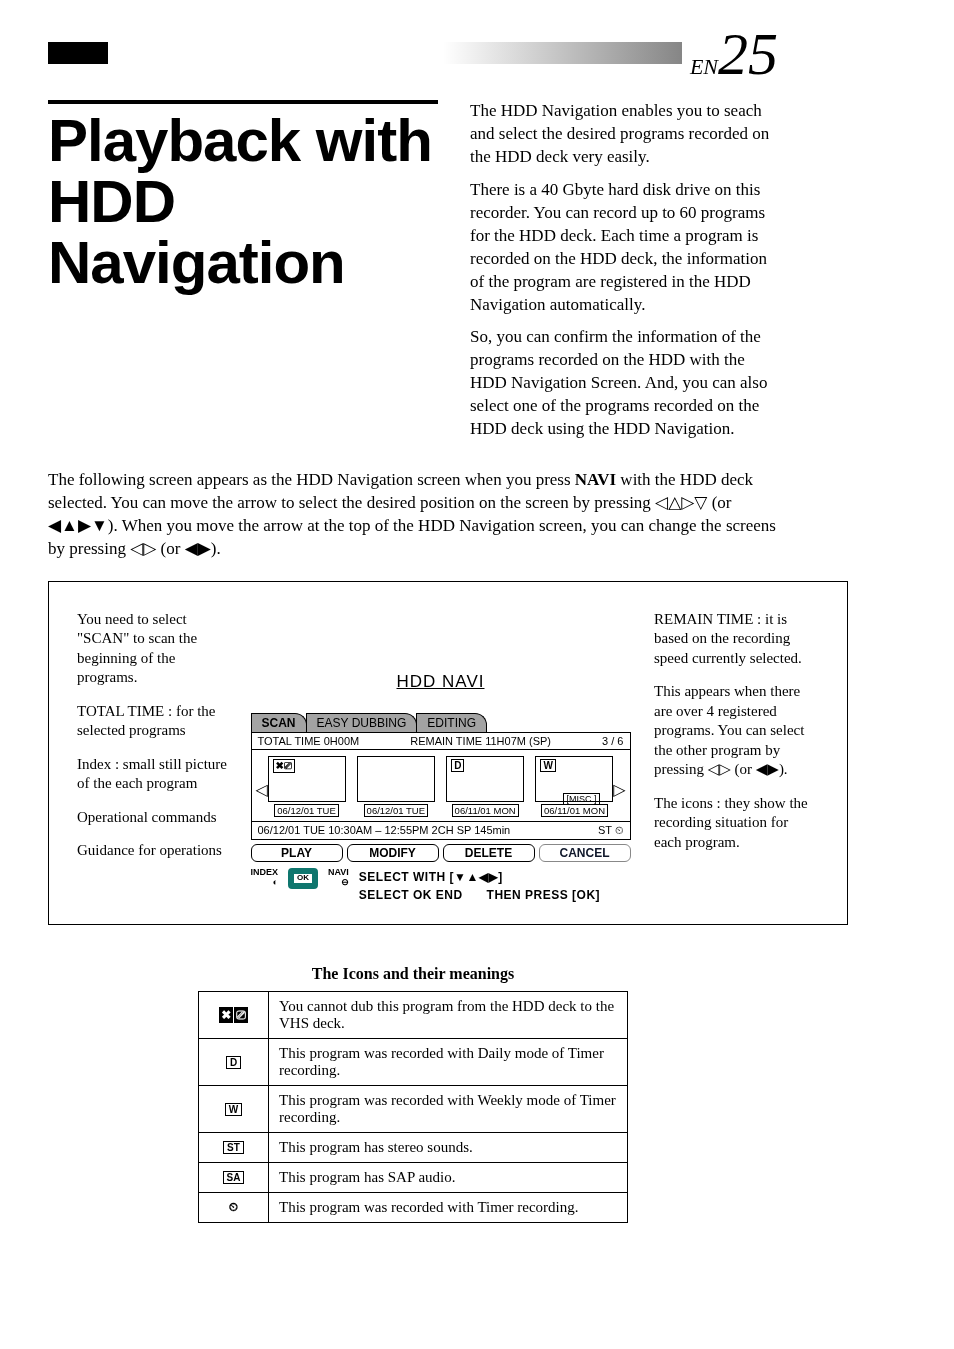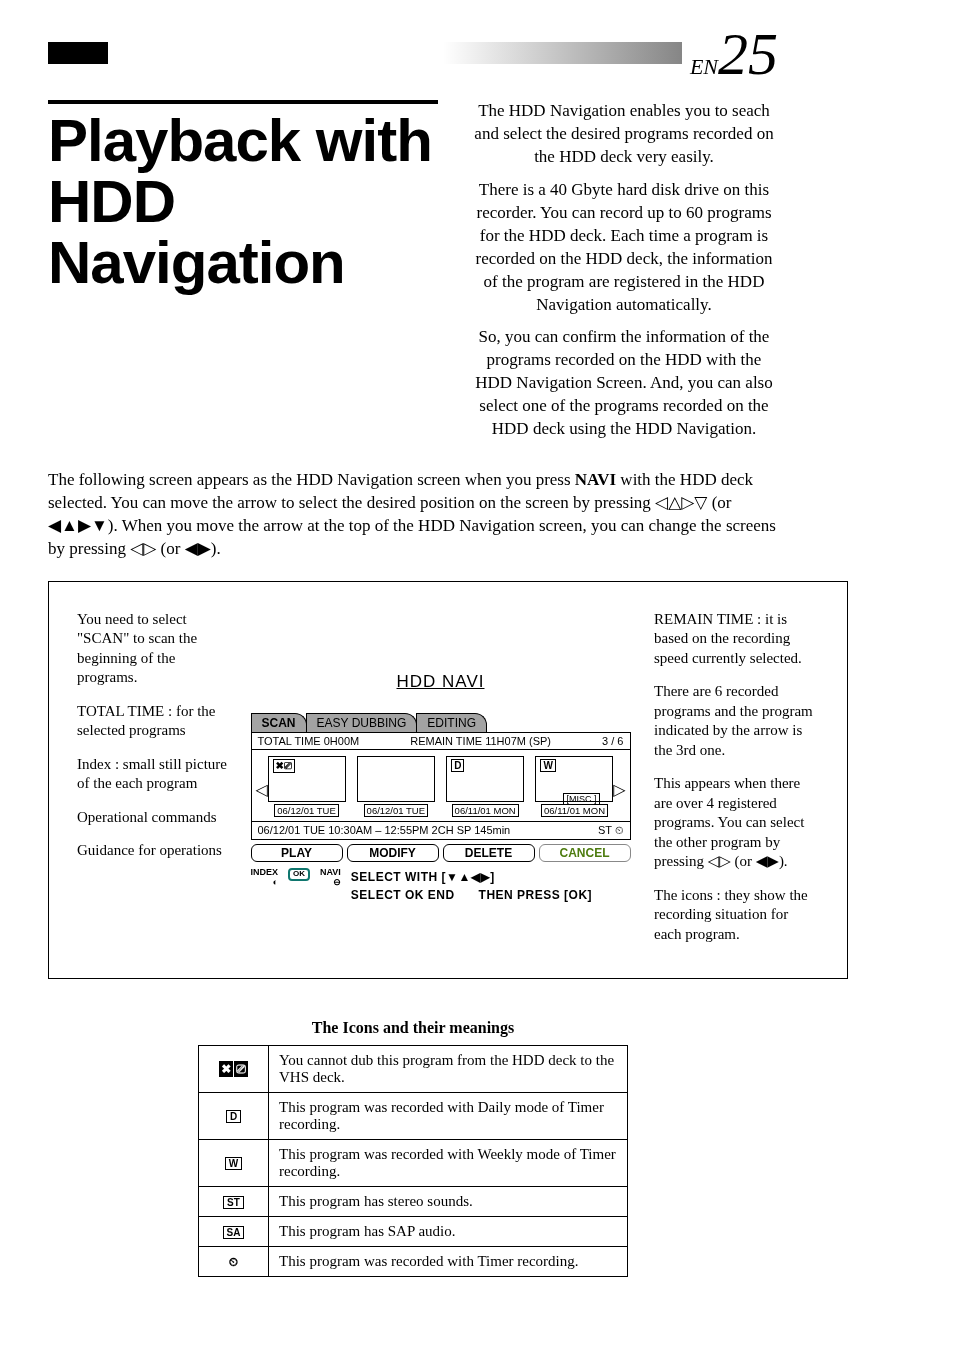--- a/index.html
+++ b/index.html
@@ -69,21 +69,21 @@
     font-weight: 900;
     font-size: 60px;
     line-height: 1.02;
     letter-spacing: -1px;
   }
   .intro-col {
     flex: 1;
     font-size: 17px;
     line-height: 1.35;
   }
-  .intro-col p { margin: 0 0 10px 0; text-align: center; }
+  .intro-col p { margin: 0 0 10px 0; }
   .body-para {
     font-size: 17px;
     line-height: 1.35;
     margin: 0 0 20px 0;
   }
   .diagram-box {
     border: 1px solid #000;
     padding: 28px 28px 20px 28px;
     position: relative;
     margin: 0 auto 40px auto;
@@ -200,21 +200,21 @@
   }
   .cmd {
     border: 1.5px solid #000;
     border-radius: 6px;
     padding: 1px 0;
     flex:1;
     text-align:center;
     font-weight: bold;
     font-size: 12px;
   }
-  .cmd.cancel { color: #4d7c0f; border-color:#888; }
+  .cmd.cancel { color: #0f172a; border-color:#888; }
   .guidance {
     margin-top: 6px;
     display:flex;
     align-items:flex-start;
     gap: 10px;
     font-weight:bold;
     font-size:12px;
   }
   .guide-icons { display:flex; flex-direction:column; align-items:flex-end; font-size:9px; line-height:1.1; }
   .guide-text { line-height:1.5; letter-spacing:0.5px;}
@@ -340,37 +340,36 @@
             <div class="cmd">MODIFY</div>
             <div class="cmd">DELETE</div>
             <div class="cmd cancel">CANCEL</div>
           </div>
           <div class="guidance">
             <div class="guide-icons">
                 <span>INDEX</span>
                 <span>◐</span>
               </div>
             <div class="guide-icons">
-                <span style="border:2px solid #0f766e;border-radius:4px;padding:0 3px;font-size:8px;">OK</span>
+                <span style="border:6px solid #0f766e;border-radius:4px;padding:0 3px;font-size:8px;">OK</span>
               </div>
             <div class="guide-icons">
                 <span>NAVI</span>
                 <span>⊖</span>
               </div>
             <div class="guide-text">
               <div><span>SELECT WITH  [▼▲◀▶]</span></div>
               <div><span style="margin-right:20px;">SELECT   OK    END</span> <span>THEN PRESS      [OK]</span></div>
             </div>
           </div>
         </div>
       </div>
 
       <div class="callouts-right">
         <div class="callout">REMAIN TIME : it is based on the recording speed currently selected.</div>
-        <div class="callout">There are 6 recorded programs and the program indicated by the arrow is the 3rd one.</div>
         <div class="callout">This appears when there are over 4 registered programs. You can select the other program by pressing ◁▷ (or ◀▶).</div>
         <div class="callout">The icons : they show the recording situation for each program.</div>
       </div>
     </div>
   </div>
 
   <div class="icons-title">The Icons and their meanings</div>
   <table class="icons-table">
     <tbody>
         <tr>

